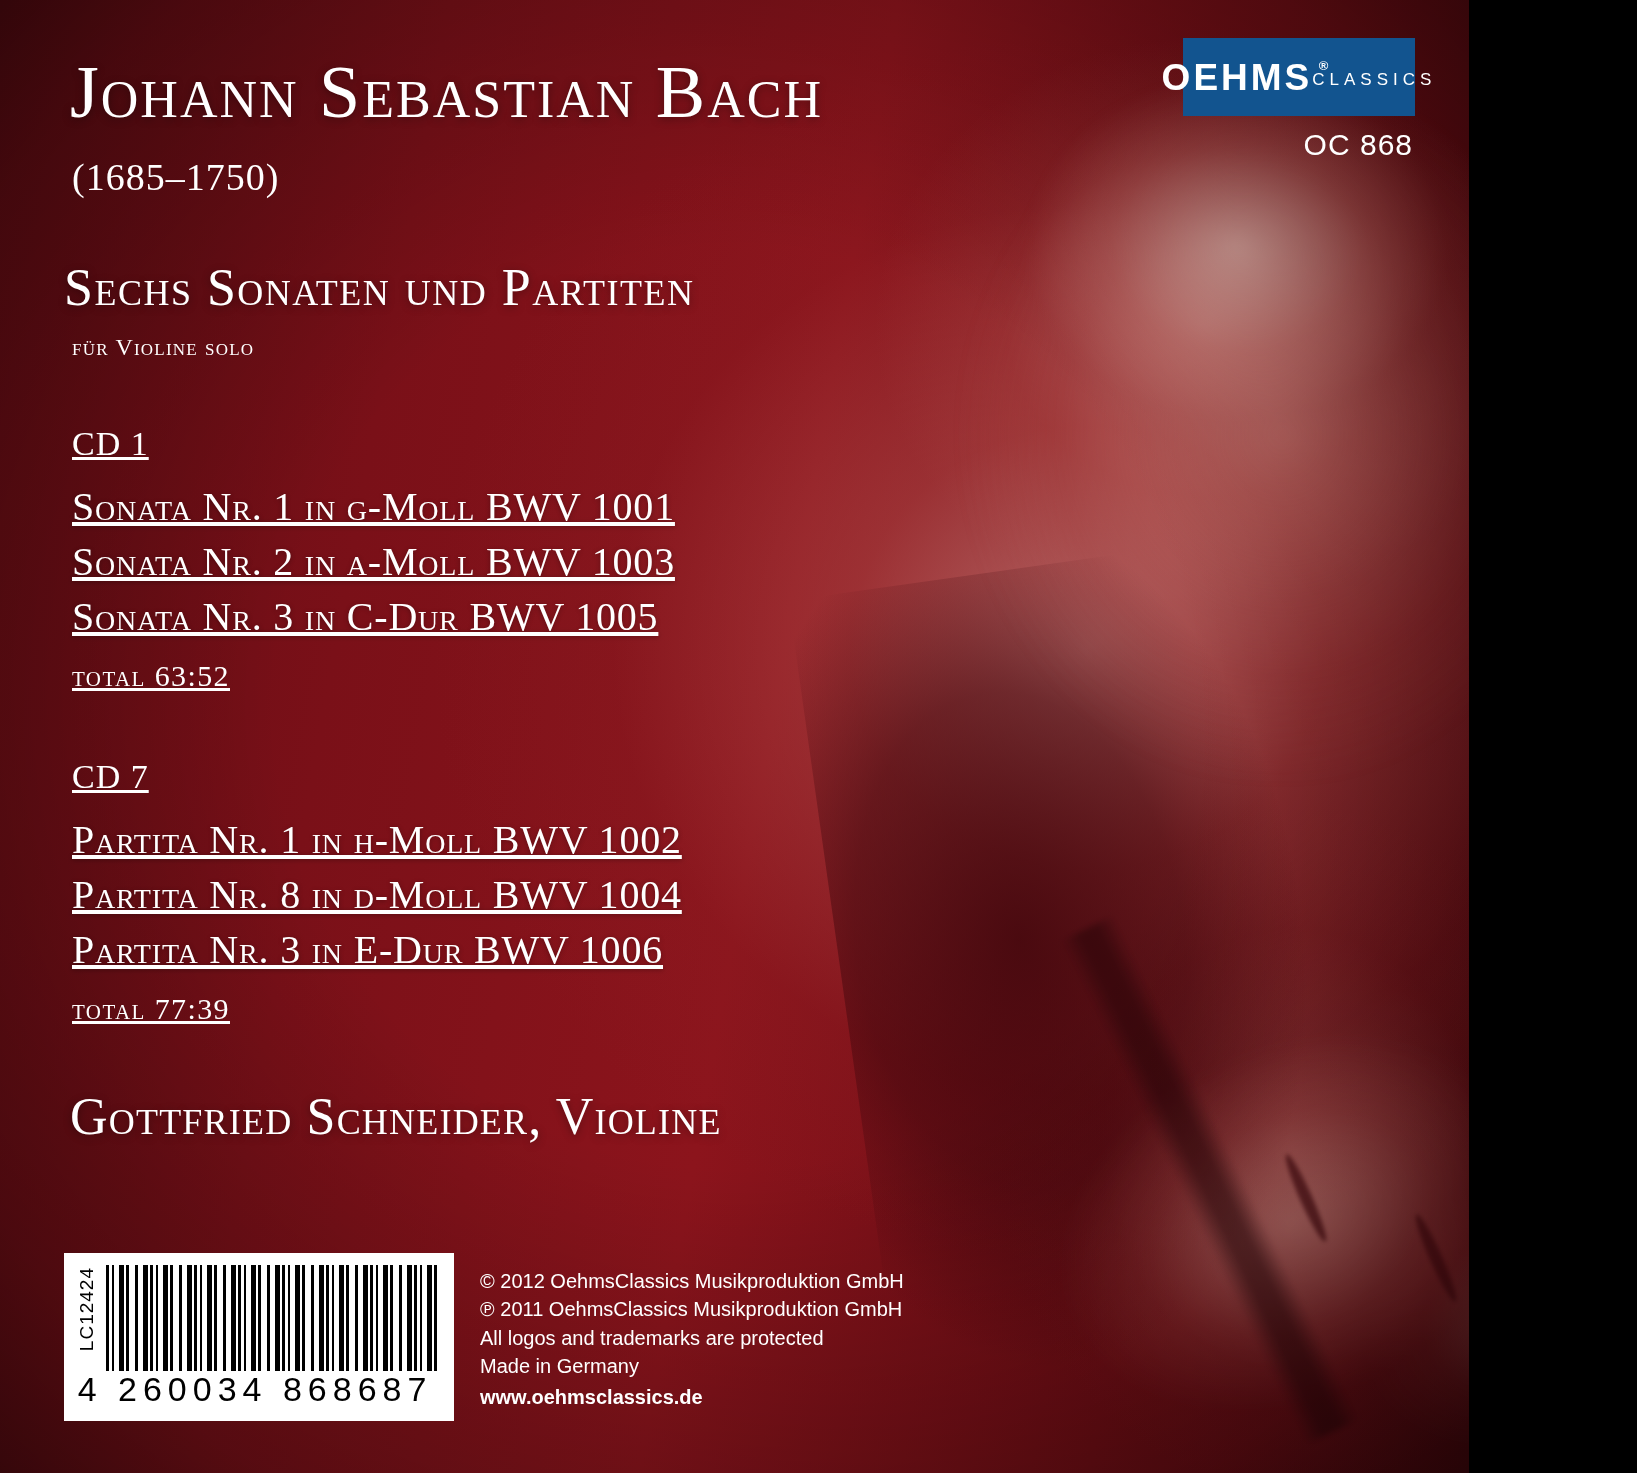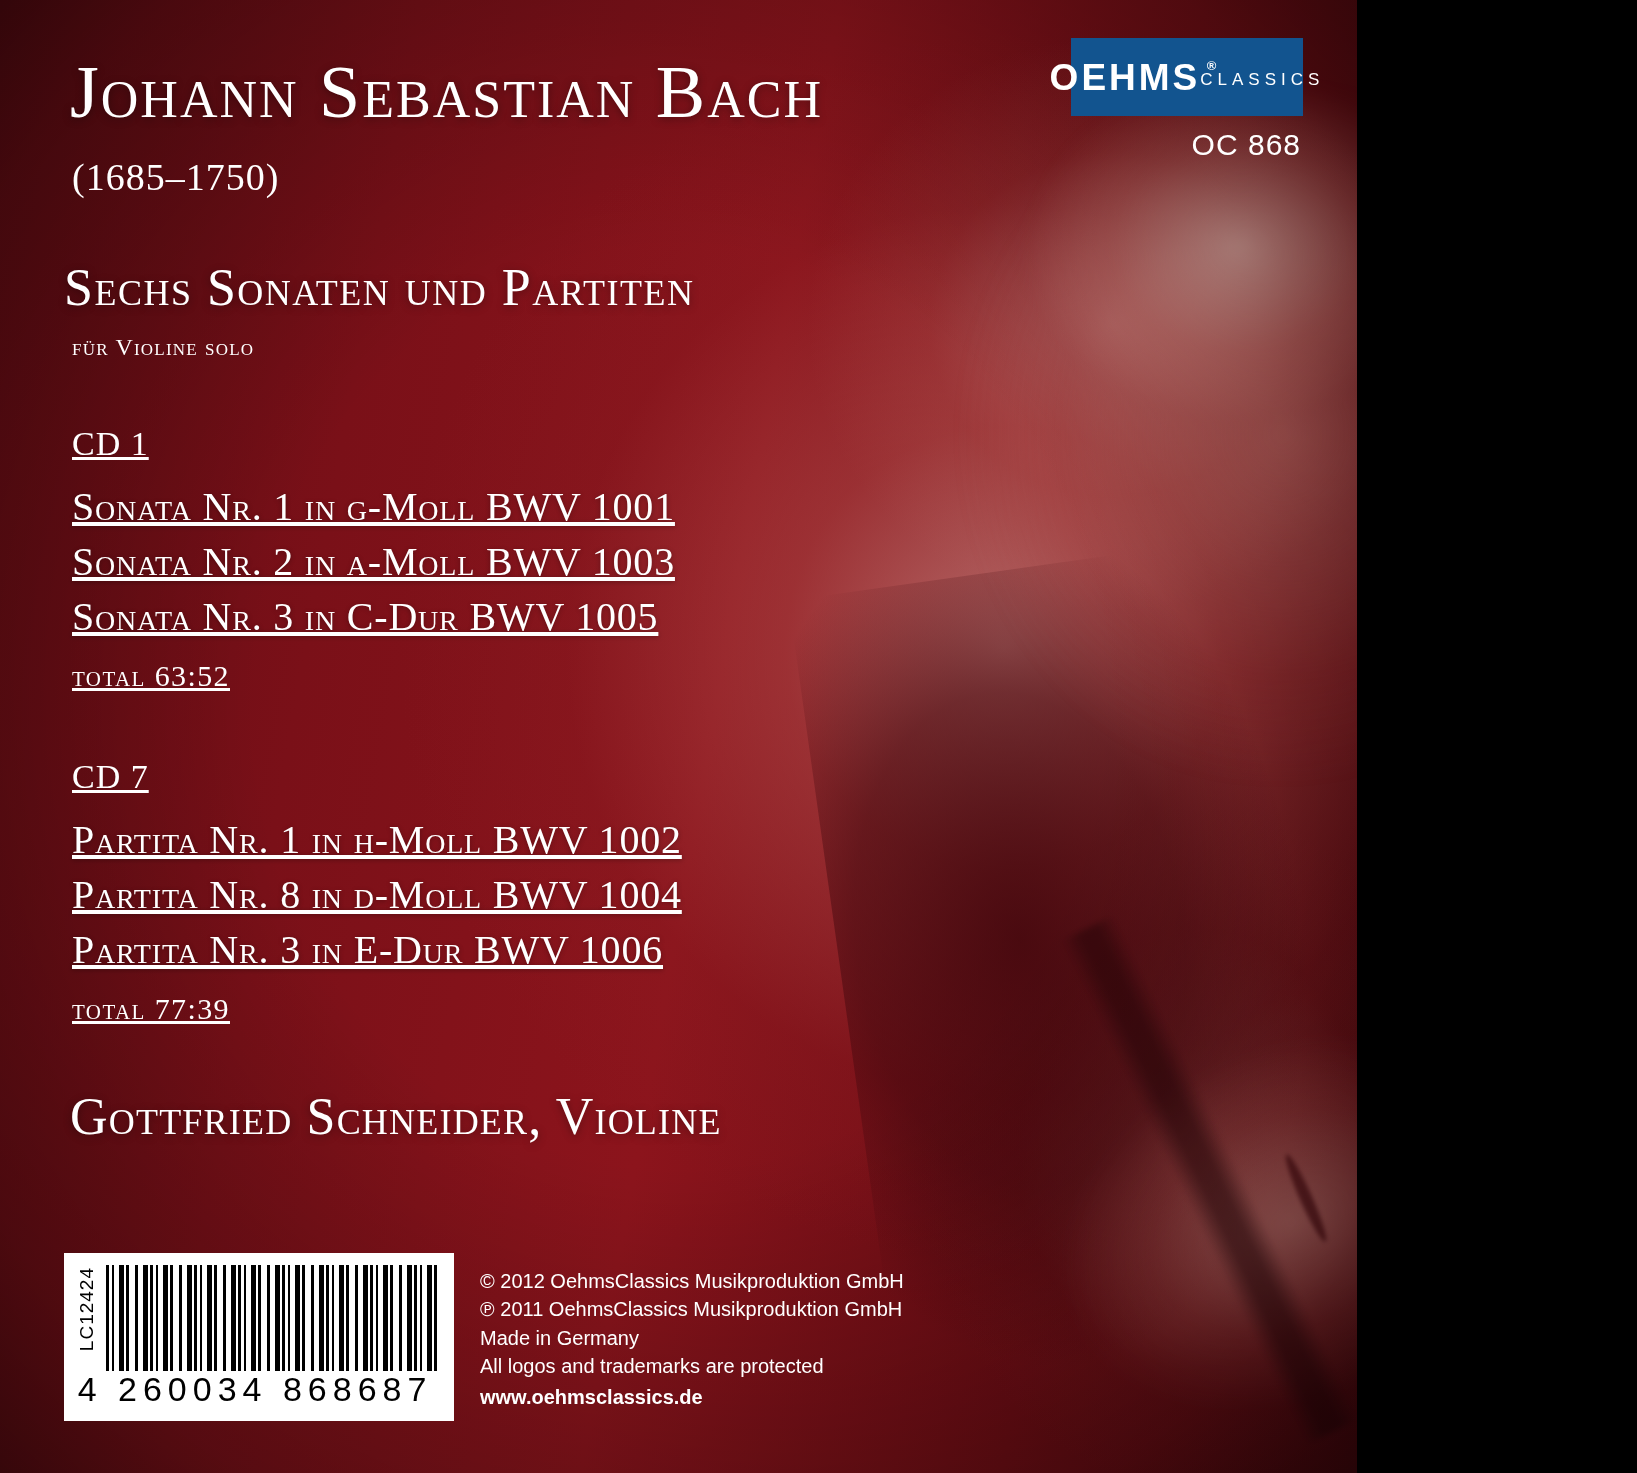--- a/index.html
+++ b/index.html
@@ -2,21 +2,21 @@
 <html><head>
 <meta charset="utf-8">
 <style>
   html, body {
     margin: 0;
     padding: 0;
     background: #000;
   }
   #cover {
     position: relative;
-    width: 1357px;
+    width: 1469px;
     height: 1473px;
     overflow: hidden;
     background: #0f766e;
     font-family: "Liberation Serif", serif;
     color: #ffffff;
   }
 
   
   .photo-layer {
     position: absolute;
@@ -294,19 +294,19 @@
 
     <div class="barcode-box">
       <div class="lc-code">LC12424</div>
       <div class="bars"></div>
       <div class="barcode-digits">4 260034 868687</div>
     </div>
 
     <div class="legal">
       <div>© 2012 OehmsClassics Musikproduktion GmbH</div>
       <div>℗ 2011 OehmsClassics Musikproduktion GmbH</div>
+      <div>All logos and trademarks are protected</div>
       <div>Made in Germany</div>
-      <div>All logos and trademarks are protected</div>
       <div class="web">www.oehmsclassics.de</div>
     </div>
 
   </div>
 </div>
 
 </body></html>

